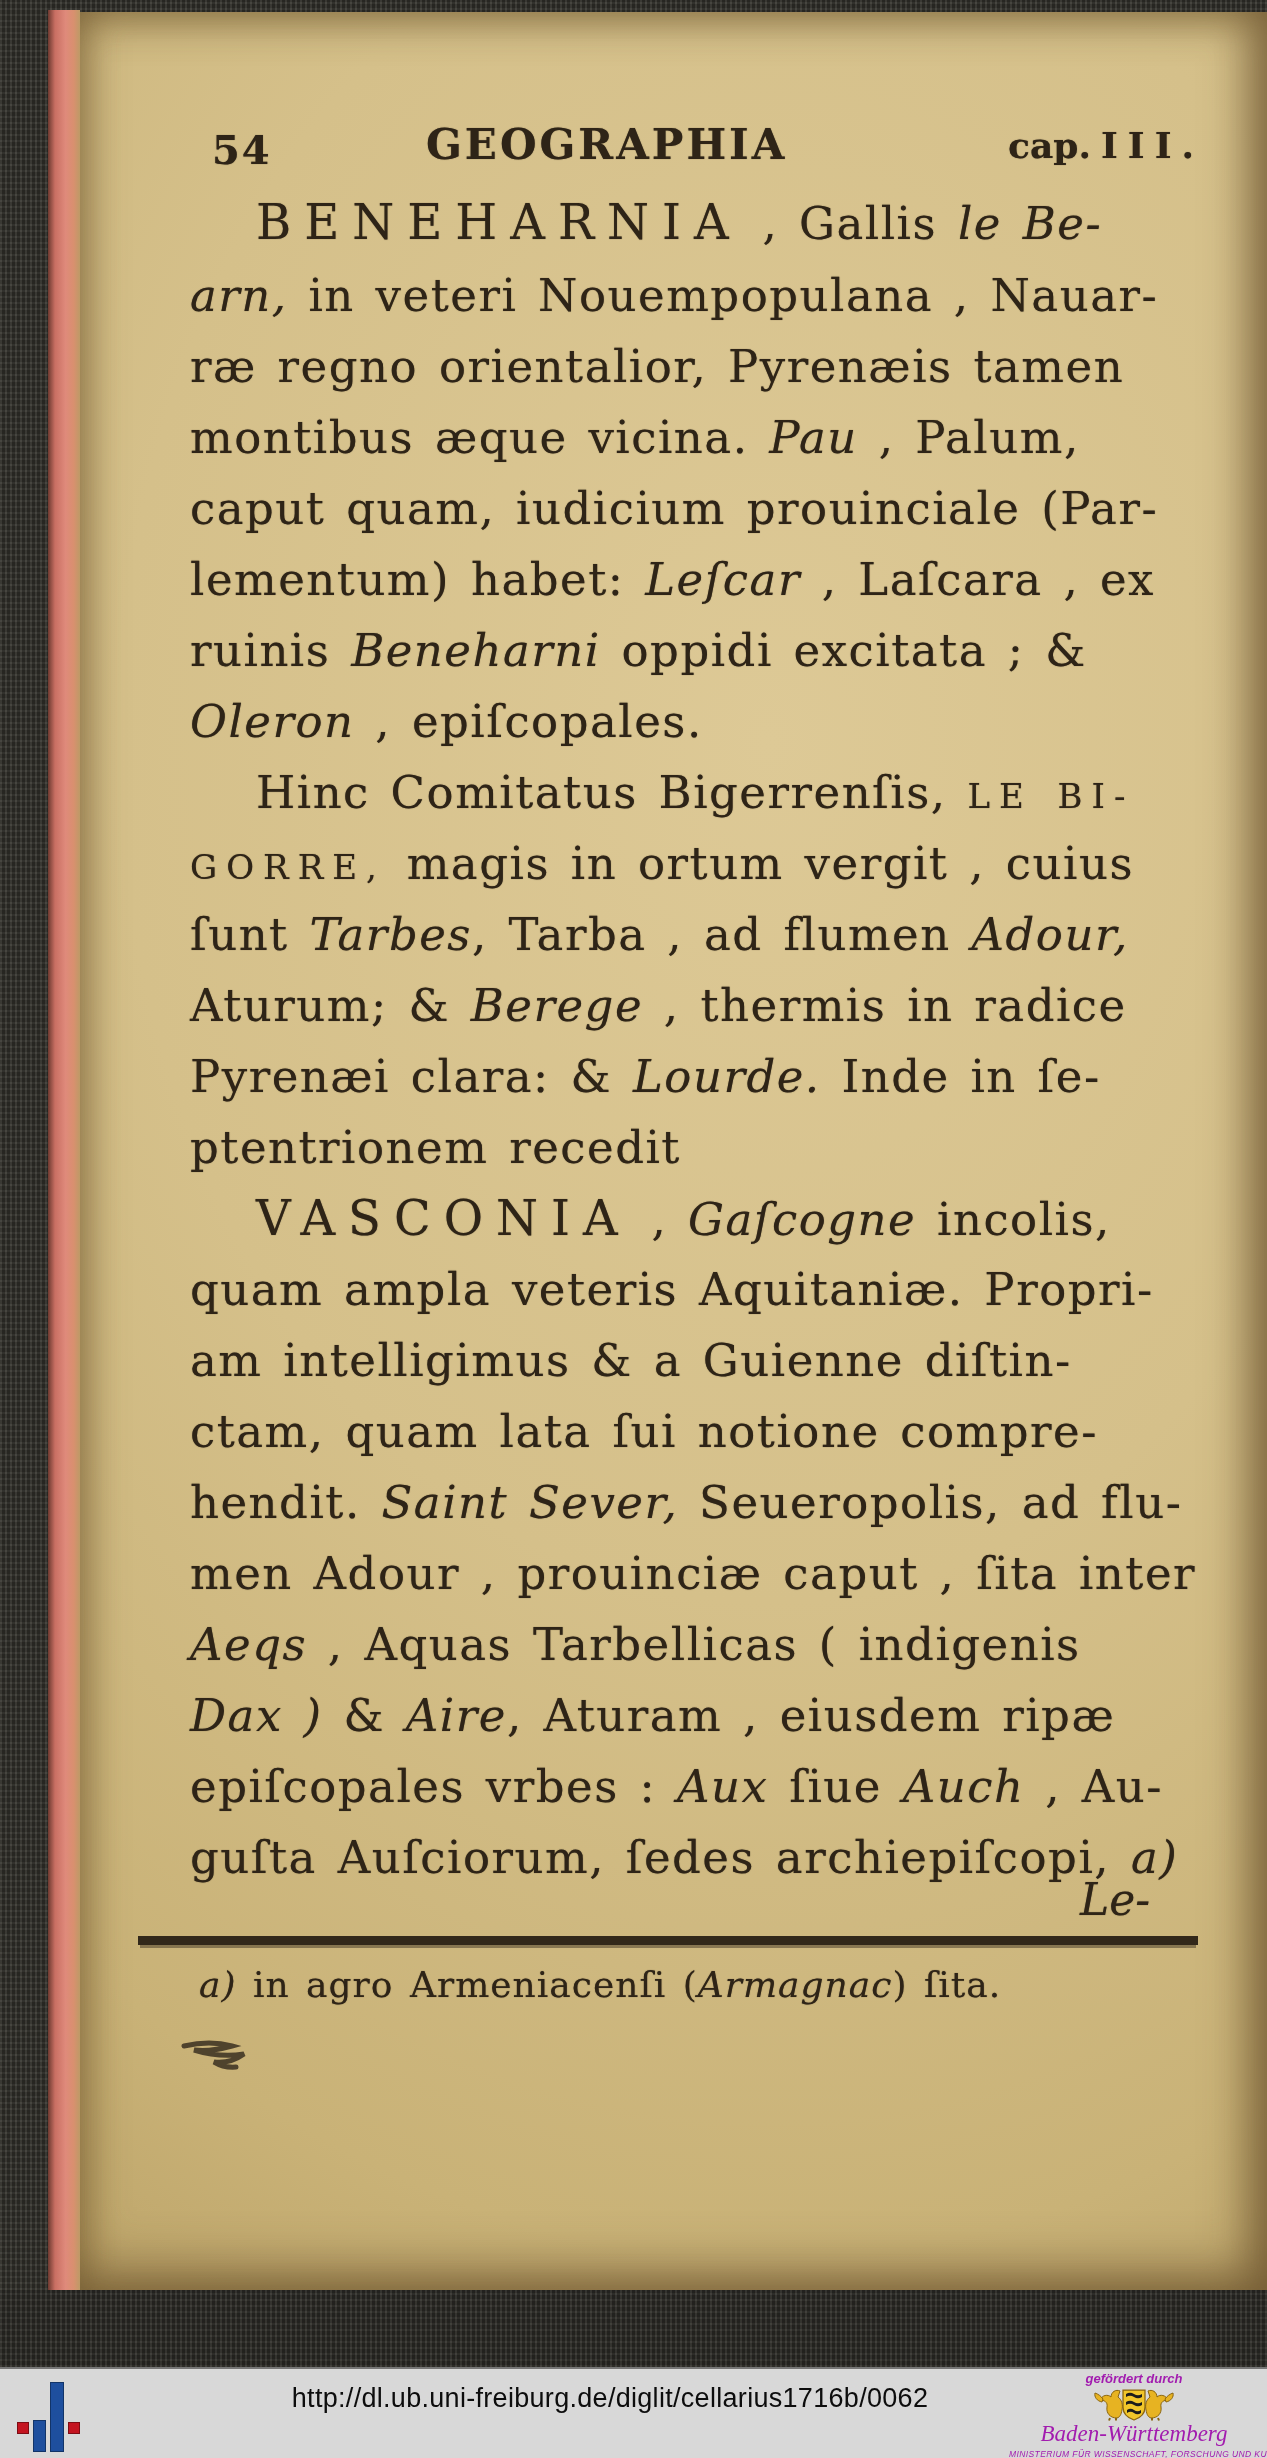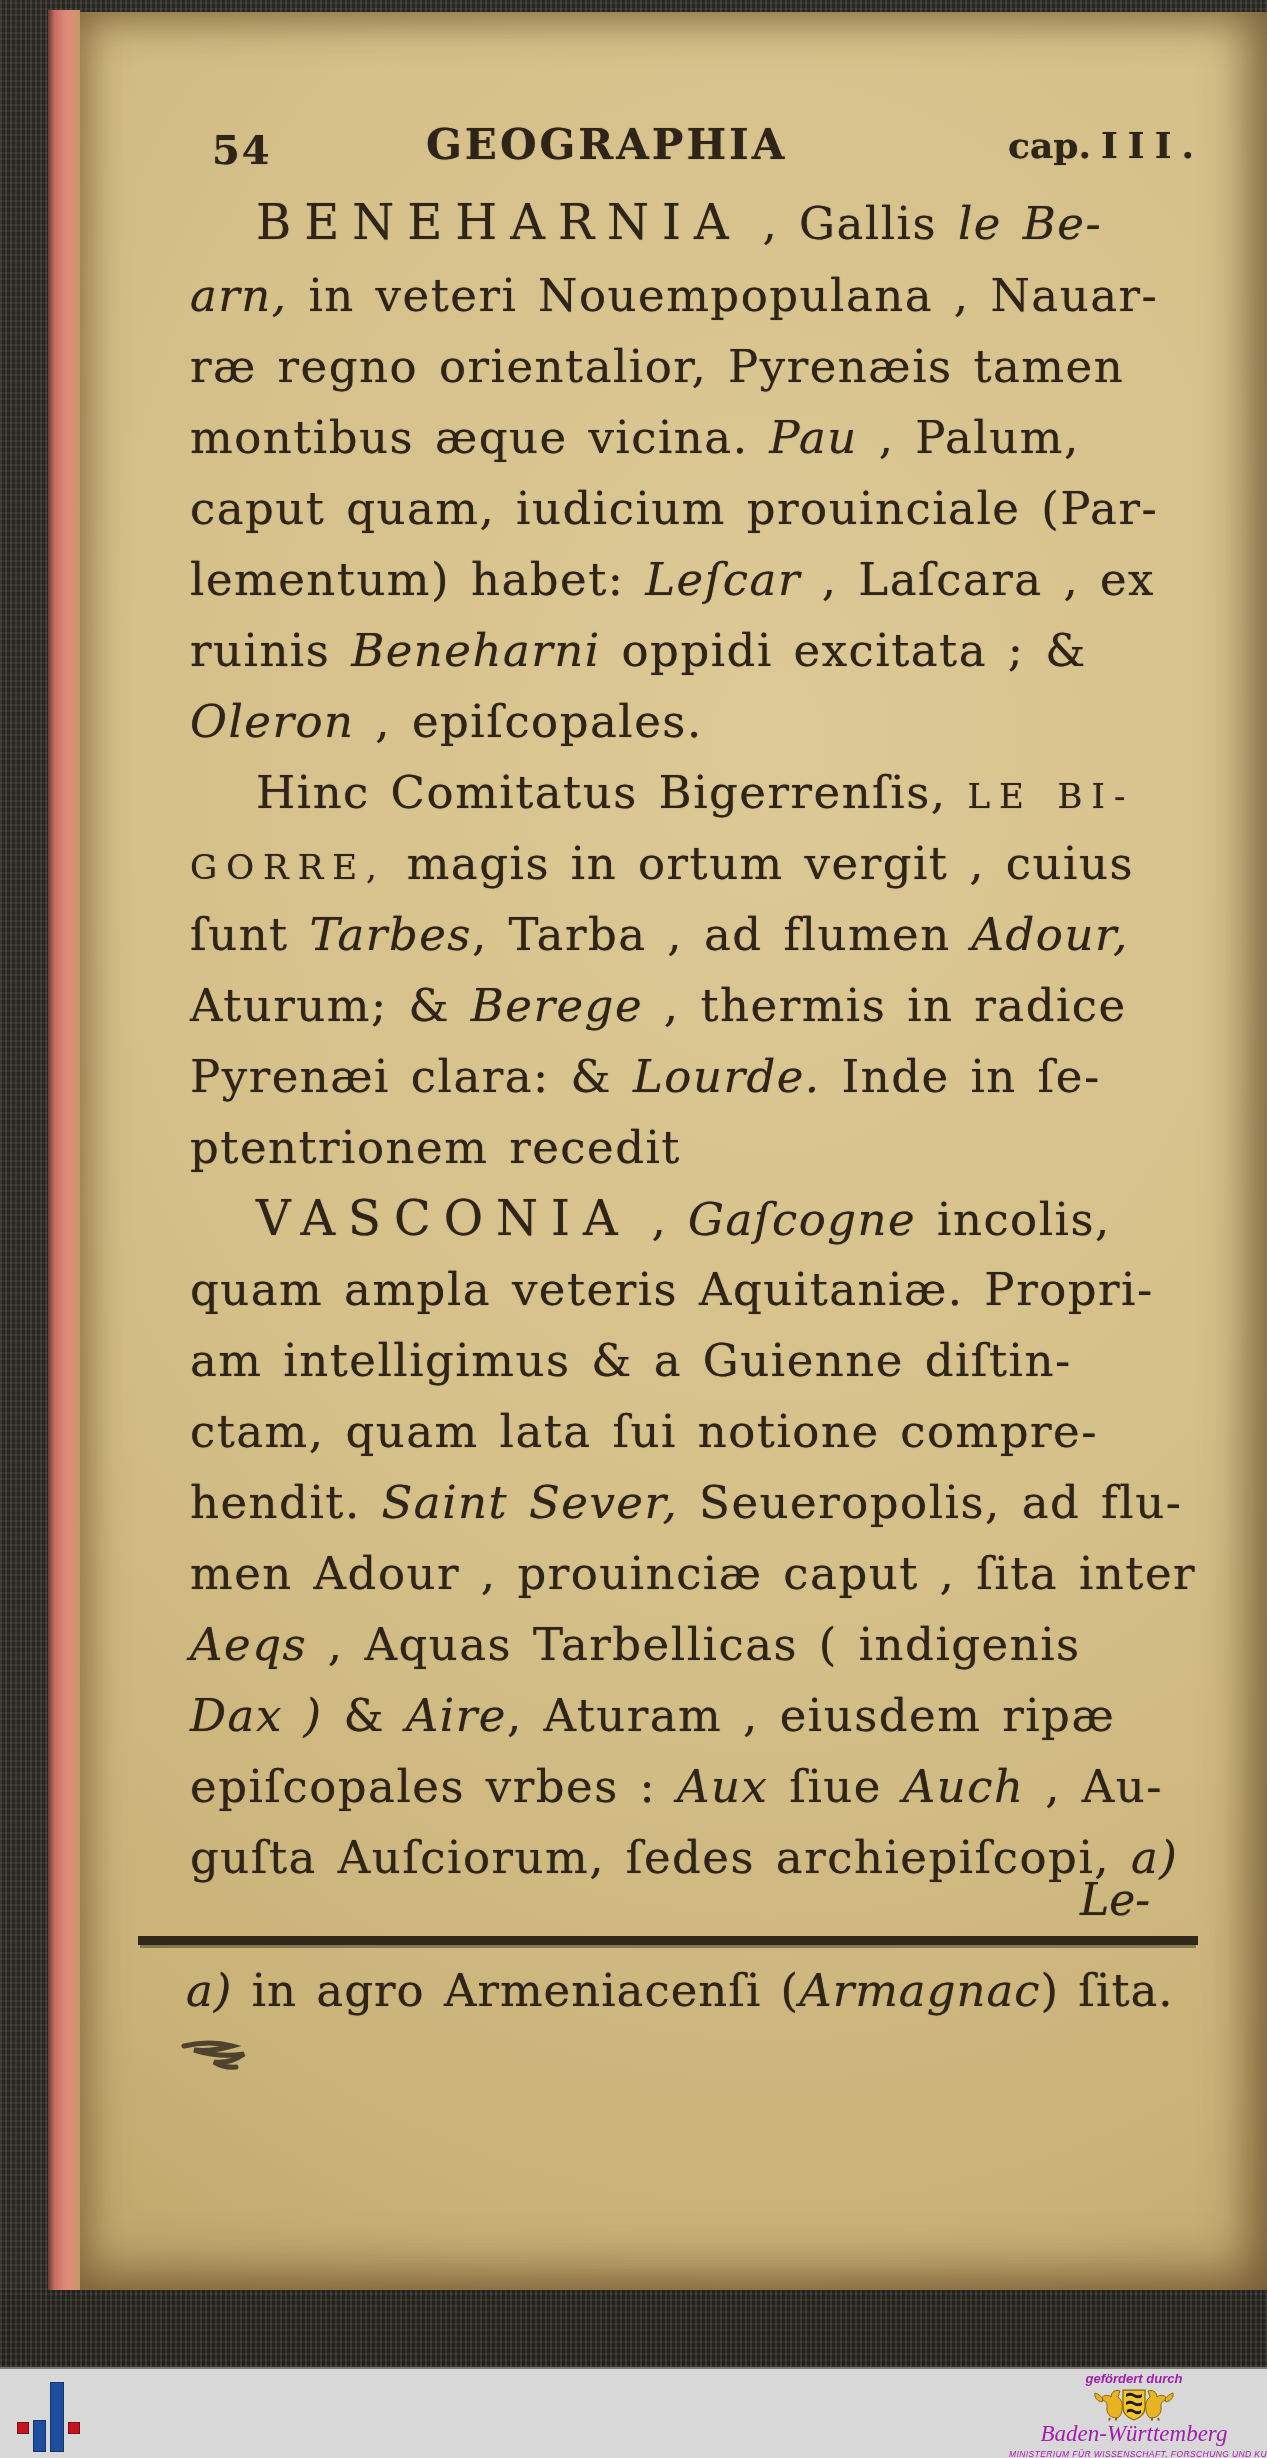--- a/index.html
+++ b/index.html
@@ -43,21 +43,21 @@
   .seg-sc{font-size:34px;letter-spacing:9px;}
 
   .catchword{position:absolute;left:1000px;top:1862px;font-size:44px;font-style:italic;}
 
   .rule{position:absolute;left:58px;top:1924px;width:1060px;height:9px;
     background:
       repeating-linear-gradient(90deg,#32281a 0 150px, rgba(50,40,26,.25) 150px 175px, #32281a 175px 330px),
       #32281a;
     box-shadow:0 5px 0 -2px rgba(50,40,26,.45);}
 
-  .footnote{position:absolute;left:106px;top:1952px;font-size:45px;letter-spacing:1px;word-spacing:4px;white-space:nowrap;}
+  .footnote{position:absolute;left:119px;top:1952px;font-size:36px;letter-spacing:1px;word-spacing:4px;white-space:nowrap;}
   .flourish{position:absolute;left:100px;top:2026px;}
 
   
   .bottom-cloth{position:absolute;left:0;top:2290px;width:1267px;height:77px;
     background:
       repeating-linear-gradient(90deg, rgba(255,255,255,.05) 0 2px, rgba(0,0,0,.18) 2px 5px),
       repeating-linear-gradient(0deg, rgba(255,255,255,.04) 0 2px, rgba(0,0,0,.12) 2px 6px),
       #2f2e29;}
 
   
@@ -138,20 +138,21 @@
   <div class="footer">
 
     <div class="ub-logo">
       <div class="sq1"></div>
       <div class="bar-short"></div>
       <div class="bar-tall"></div>
       <div class="sq2"></div>
     </div>
 
     <div class="footer-center">
+      <div class="url-line">http://dl.ub.uni-freiburg.de/diglit/cellarius1716b/0062</div>
     </div>
 
     <div class="funding">
       <div class="funding-label">gefördert durch</div>
       <svg class="arms" width="104" height="34" viewBox="0 0 208 68">
 
         <g fill="#e7b322" stroke="#8a6510" stroke-width="2">
           <path d="M70,62 C56,62 48,52 50,40 C52,30 44,26 36,26 C40,16 52,14 58,20 C58,10 68,4 76,8 L72,20 C80,26 82,36 80,46 C78,56 76,60 70,62 Z"></path>
           <path d="M40,30 C30,28 24,20 26,12 C32,14 38,18 42,24 Z"></path>
           <path d="M56,62 L54,67 M68,62 L68,67" stroke-width="4"></path>

